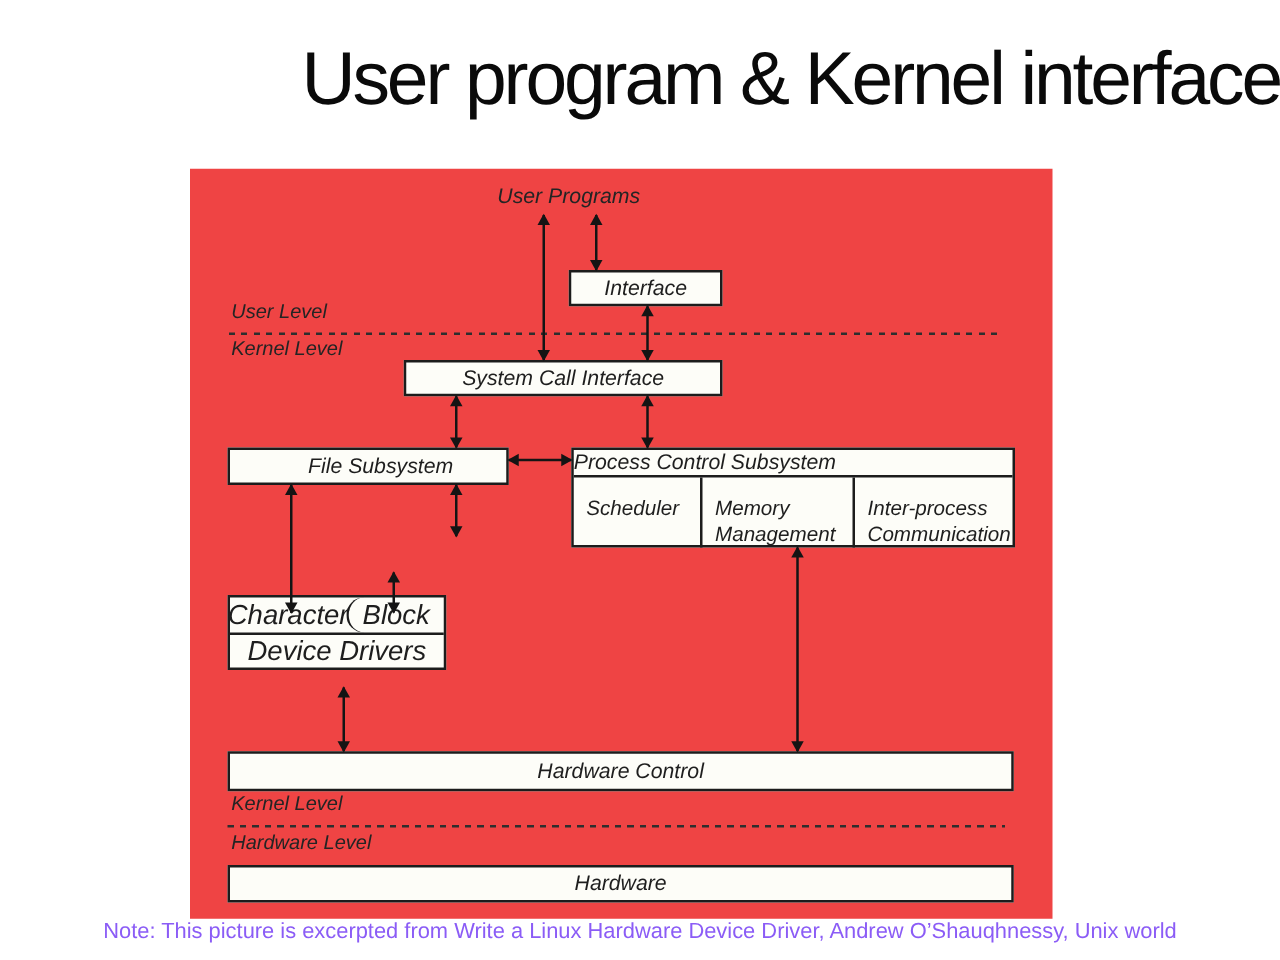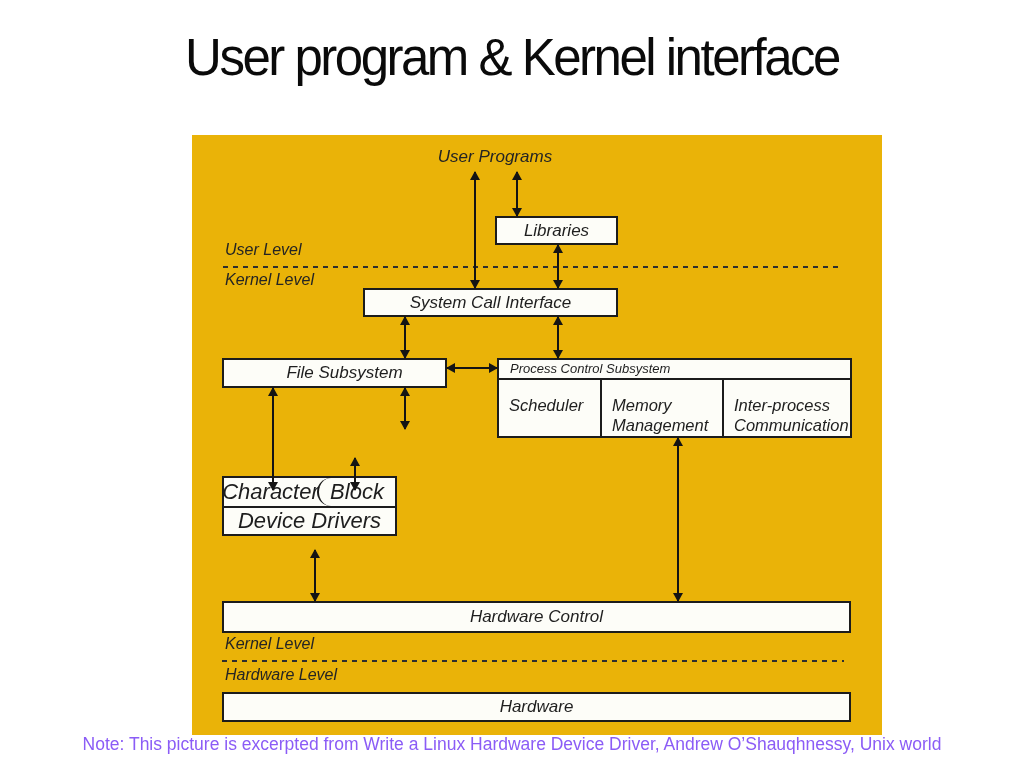--- a/index.html
+++ b/index.html
@@ -1,20 +1,20 @@
 <!DOCTYPE html>
 <html><head>
 <meta charset="utf-8">
 <style>
   html,body{margin:0;padding:0;background:#ffffff;}
   .slide{position:relative;width:1024px;height:768px;background:#ffffff;overflow:hidden;
          font-family:"Liberation Sans",sans-serif;}
-  .title{position:absolute;top:31px;left:0;width:100%;margin:0;text-align:center;
-         font-weight:400;font-size:51px;letter-spacing:-2.5px;color:#0a0a0a;line-height:1.05;}
-  .panel{position:absolute;left:152px;top:135px;width:690px;height:600px;background:#eab308;margin-left:40px;}
+  .title{position:absolute;top:31px;left:0;width:100%;margin:0;text-align:right;
+         font-weight:400;font-size:60px;letter-spacing:-2.5px;color:#0a0a0a;line-height:1.05;}
+  .panel{position:absolute;left:152px;top:135px;width:690px;height:600px;background:#ef4444;}
   .note{position:absolute;top:734px;left:0;width:100%;text-align:center;
         font-size:17.5px;color:#8b5cf6;}
 
   
   .bx{position:absolute;box-sizing:border-box;background:#fdfdf8;border:2px solid #1c1c1c;
       display:flex;align-items:center;justify-content:center;
       font-style:italic;font-size:17px;color:#1e1e1e;white-space:nowrap;}
   .lbl{position:absolute;font-style:italic;font-size:16px;color:#242424;white-space:nowrap;}
   .dash{position:absolute;height:2px;
         background:repeating-linear-gradient(90deg,#2e2e2e 0 5px,transparent 5px 10px);}
@@ -33,21 +33,21 @@
       border-right:9px solid #141414;}
   .ah::after{content:"";position:absolute;top:0;right:-1px;
       border-top:5px solid transparent;border-bottom:5px solid transparent;
       border-left:9px solid #141414;}
 
   
   .pcs{position:absolute;left:305px;top:223px;width:355px;height:80px;box-sizing:border-box;
        background:#fdfdf8;border:2px solid #1c1c1c;display:flex;flex-direction:column;
        font-style:italic;color:#1e1e1e;}
   .pcs-head{box-sizing:border-box;height:30px;border-bottom:2px solid #1c1c1c;
-       display:flex;align-items:center;padding-left:11px;font-size:13px;}
+       display:flex;align-items:center;padding-left:0;font-size:17px;}
   .pcs-row{flex:1;display:flex;}
   .pcs-cell{box-sizing:border-box;padding:15px 0 0 10px;font-size:16.5px;line-height:1.25;
        font-style:italic;}
   .pcs-cell + .pcs-cell{border-left:2px solid #1c1c1c;}
 
   .dd{position:absolute;left:30px;top:341px;width:175px;height:60px;box-sizing:border-box;
       background:#fdfdf8;border:2px solid #1c1c1c;display:flex;flex-direction:column;
       font-style:italic;color:#1e1e1e;font-size:22px;}
   .dd-top{box-sizing:border-box;height:30px;border-bottom:2px solid #1c1c1c;display:flex;}
   .dd-cell{display:flex;align-items:center;justify-content:center;box-sizing:border-box;}
@@ -66,21 +66,21 @@
     <div class="lbl" style="left:230px;top:12px;width:146px;text-align:center;font-size:17px;">User Programs</div>
 
     <div class="lbl" style="left:33px;top:106px;">User Level</div>
     <div class="dash" style="left:31px;top:131px;width:618px;"></div>
     <div class="lbl" style="left:33px;top:136px;">Kernel Level</div>
 
     <div class="lbl" style="left:33px;top:500px;">Kernel Level</div>
     <div class="dash" style="left:30px;top:525px;width:622px;"></div>
     <div class="lbl" style="left:33px;top:531px;">Hardware Level</div>
 
-    <div class="bx" style="left:303px;top:81px;width:123px;height:29px;">Libraries</div>
+    <div class="bx" style="left:303px;top:81px;width:123px;height:29px;">Interface</div>
 
     <div class="bx" style="left:171px;top:153px;width:255px;height:29px;">System Call Interface</div>
 
     <div class="bx" style="left:30px;top:223px;width:225px;height:30px;padding-left:20px;">File Subsystem</div>
 
 
     <div class="bx" style="left:30px;top:466px;width:629px;height:32px;">Hardware Control</div>
 
     <div class="bx" style="left:30px;top:557px;width:629px;height:30px;">Hardware</div>
 

